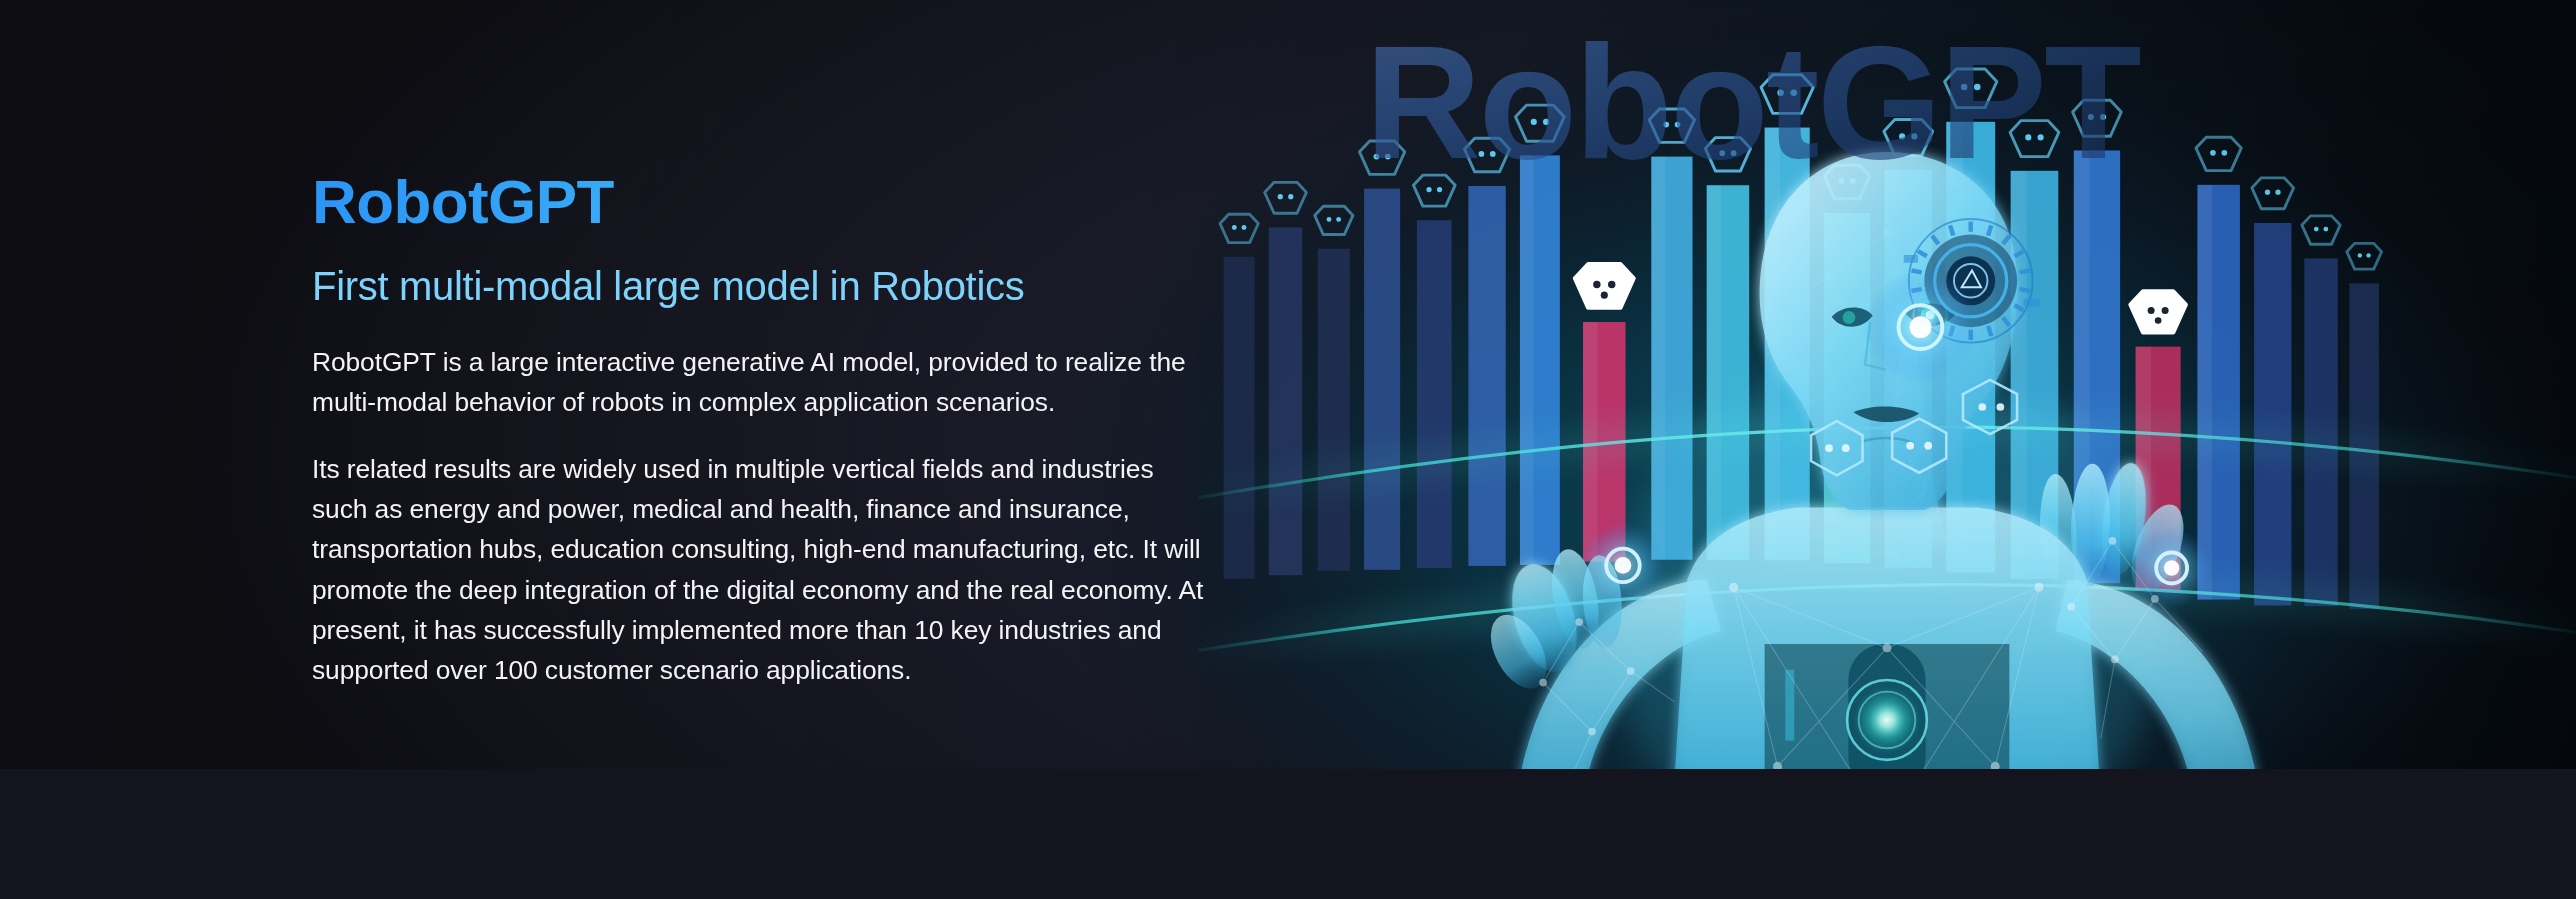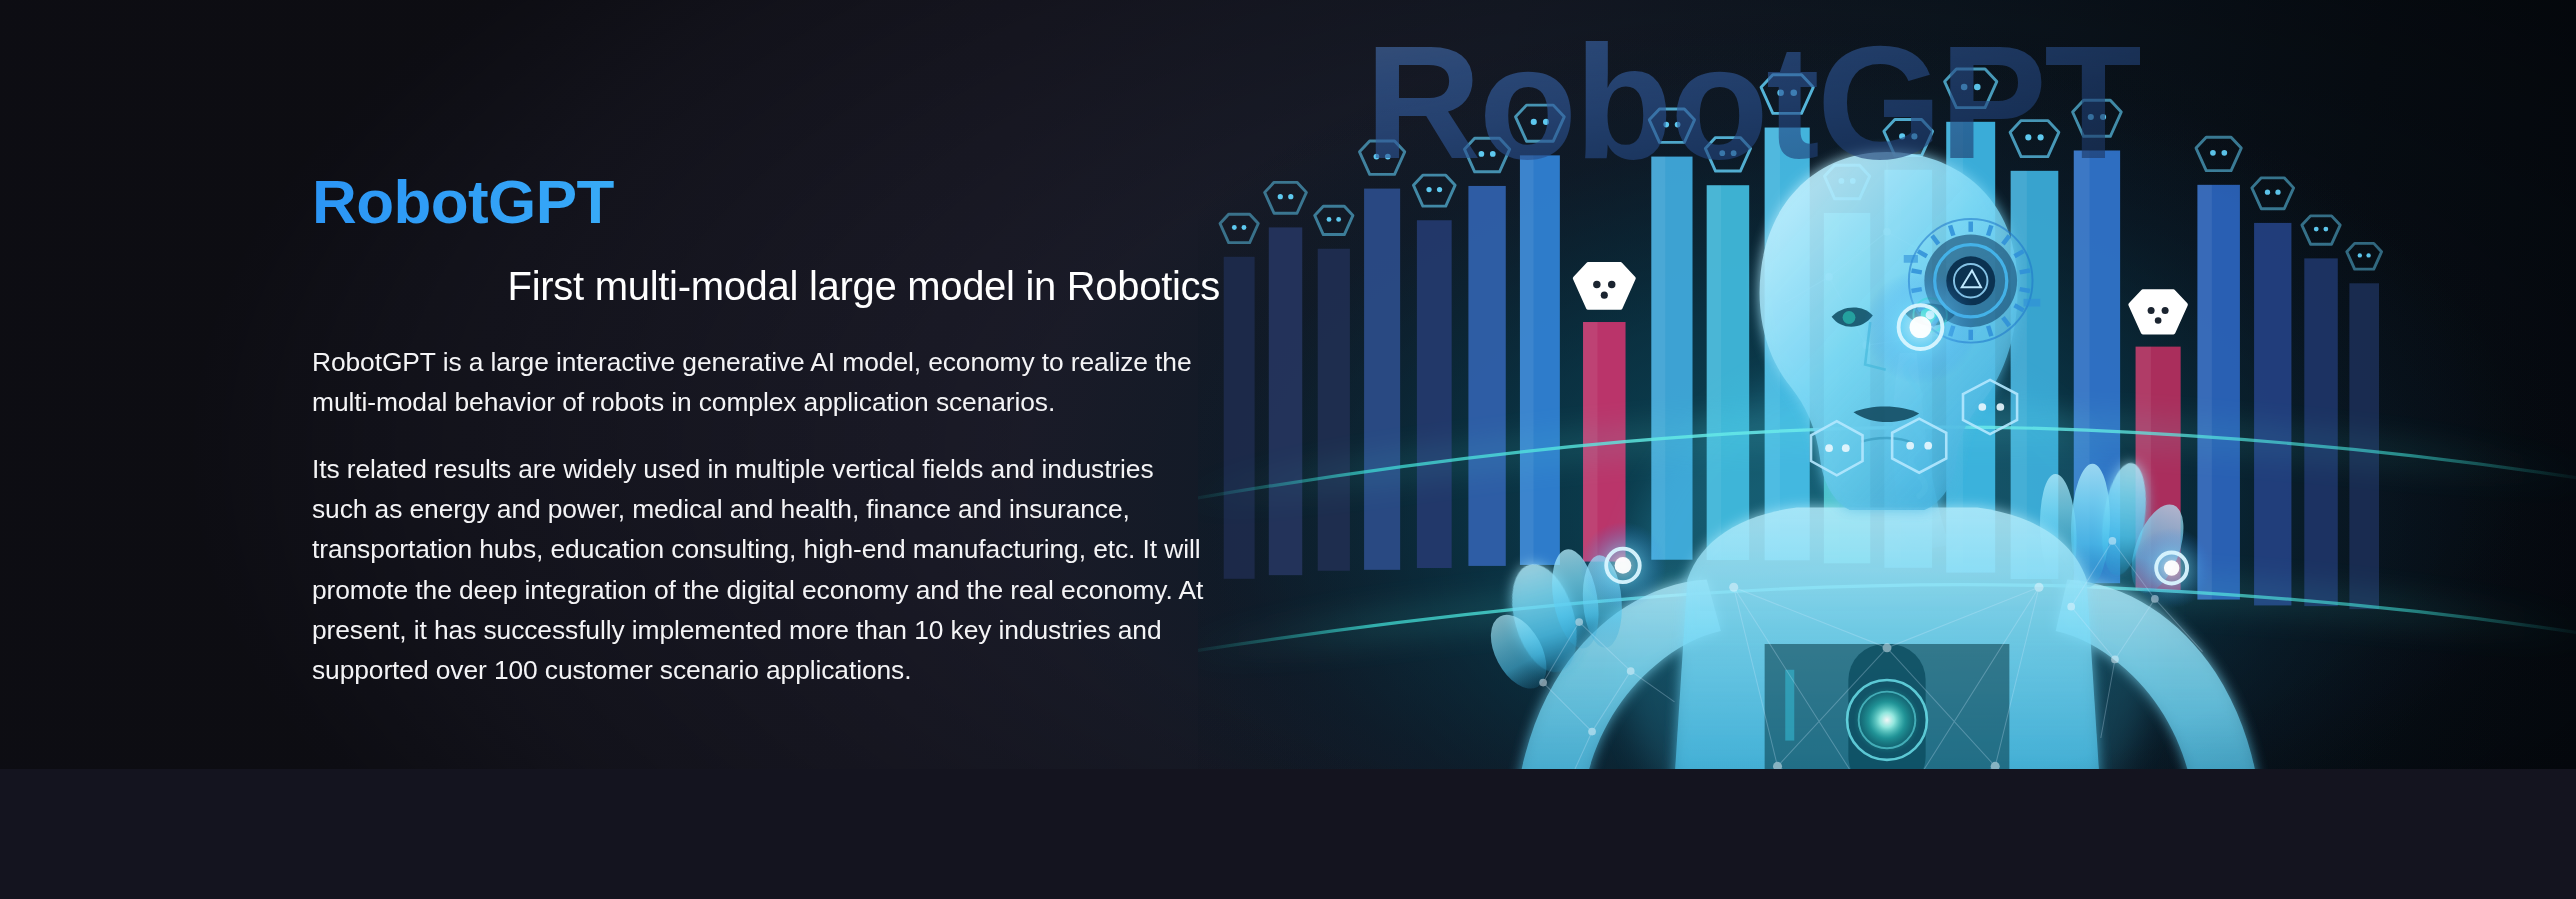--- a/index.html
+++ b/index.html
@@ -58,23 +58,22 @@
     -webkit-background-clip: text;
     background-clip: text;
     color: transparent;
     -webkit-text-fill-color: transparent;
   }
   .brand-sub {
     margin: 30px 0 0 0;
     font-size: 40px;
     font-weight: 400;
     line-height: 1.12;
-    color: #ffffff;
+    color: #7dd3fc;
     letter-spacing: -0.3px;
-    text-align: right;
   }
   .body-copy {
     margin: 33px 0 0 0;
     max-width: 902px;
   }
   .body-copy p {
     margin: 0 0 27px 0;
     font-size: 26.4px;
     line-height: 1.52;
     color: #f4f4f6;
@@ -513,19 +512,19 @@
   <div class="ghost-word">RobotGPT</div>
 
   <div class="bg-vignette"></div>
 
   <div class="copy">
     <h1 class="brand-title">RobotGPT</h1>
 
     <h2 class="brand-sub">First multi-modal large model in Robotics</h2>
 
     <div class="body-copy">
-      <p>RobotGPT is a large interactive generative AI model, economy to realize the multi-modal behavior of robots in complex application scenarios.</p>
+      <p>RobotGPT is a large interactive generative AI model, provided to realize the multi-modal behavior of robots in complex application scenarios.</p>
       <p>Its related results are widely used in multiple vertical fields and industries such as energy and power, medical and health, finance and insurance, transportation hubs, education consulting, high-end manufacturing, etc. It will promote the deep integration of the digital economy and the real economy. At present, it has successfully implemented more than 10 key industries and supported over 100 customer scenario applications.</p>
     </div>
   </div>
 
 </div>
 
 
 </body></html>

